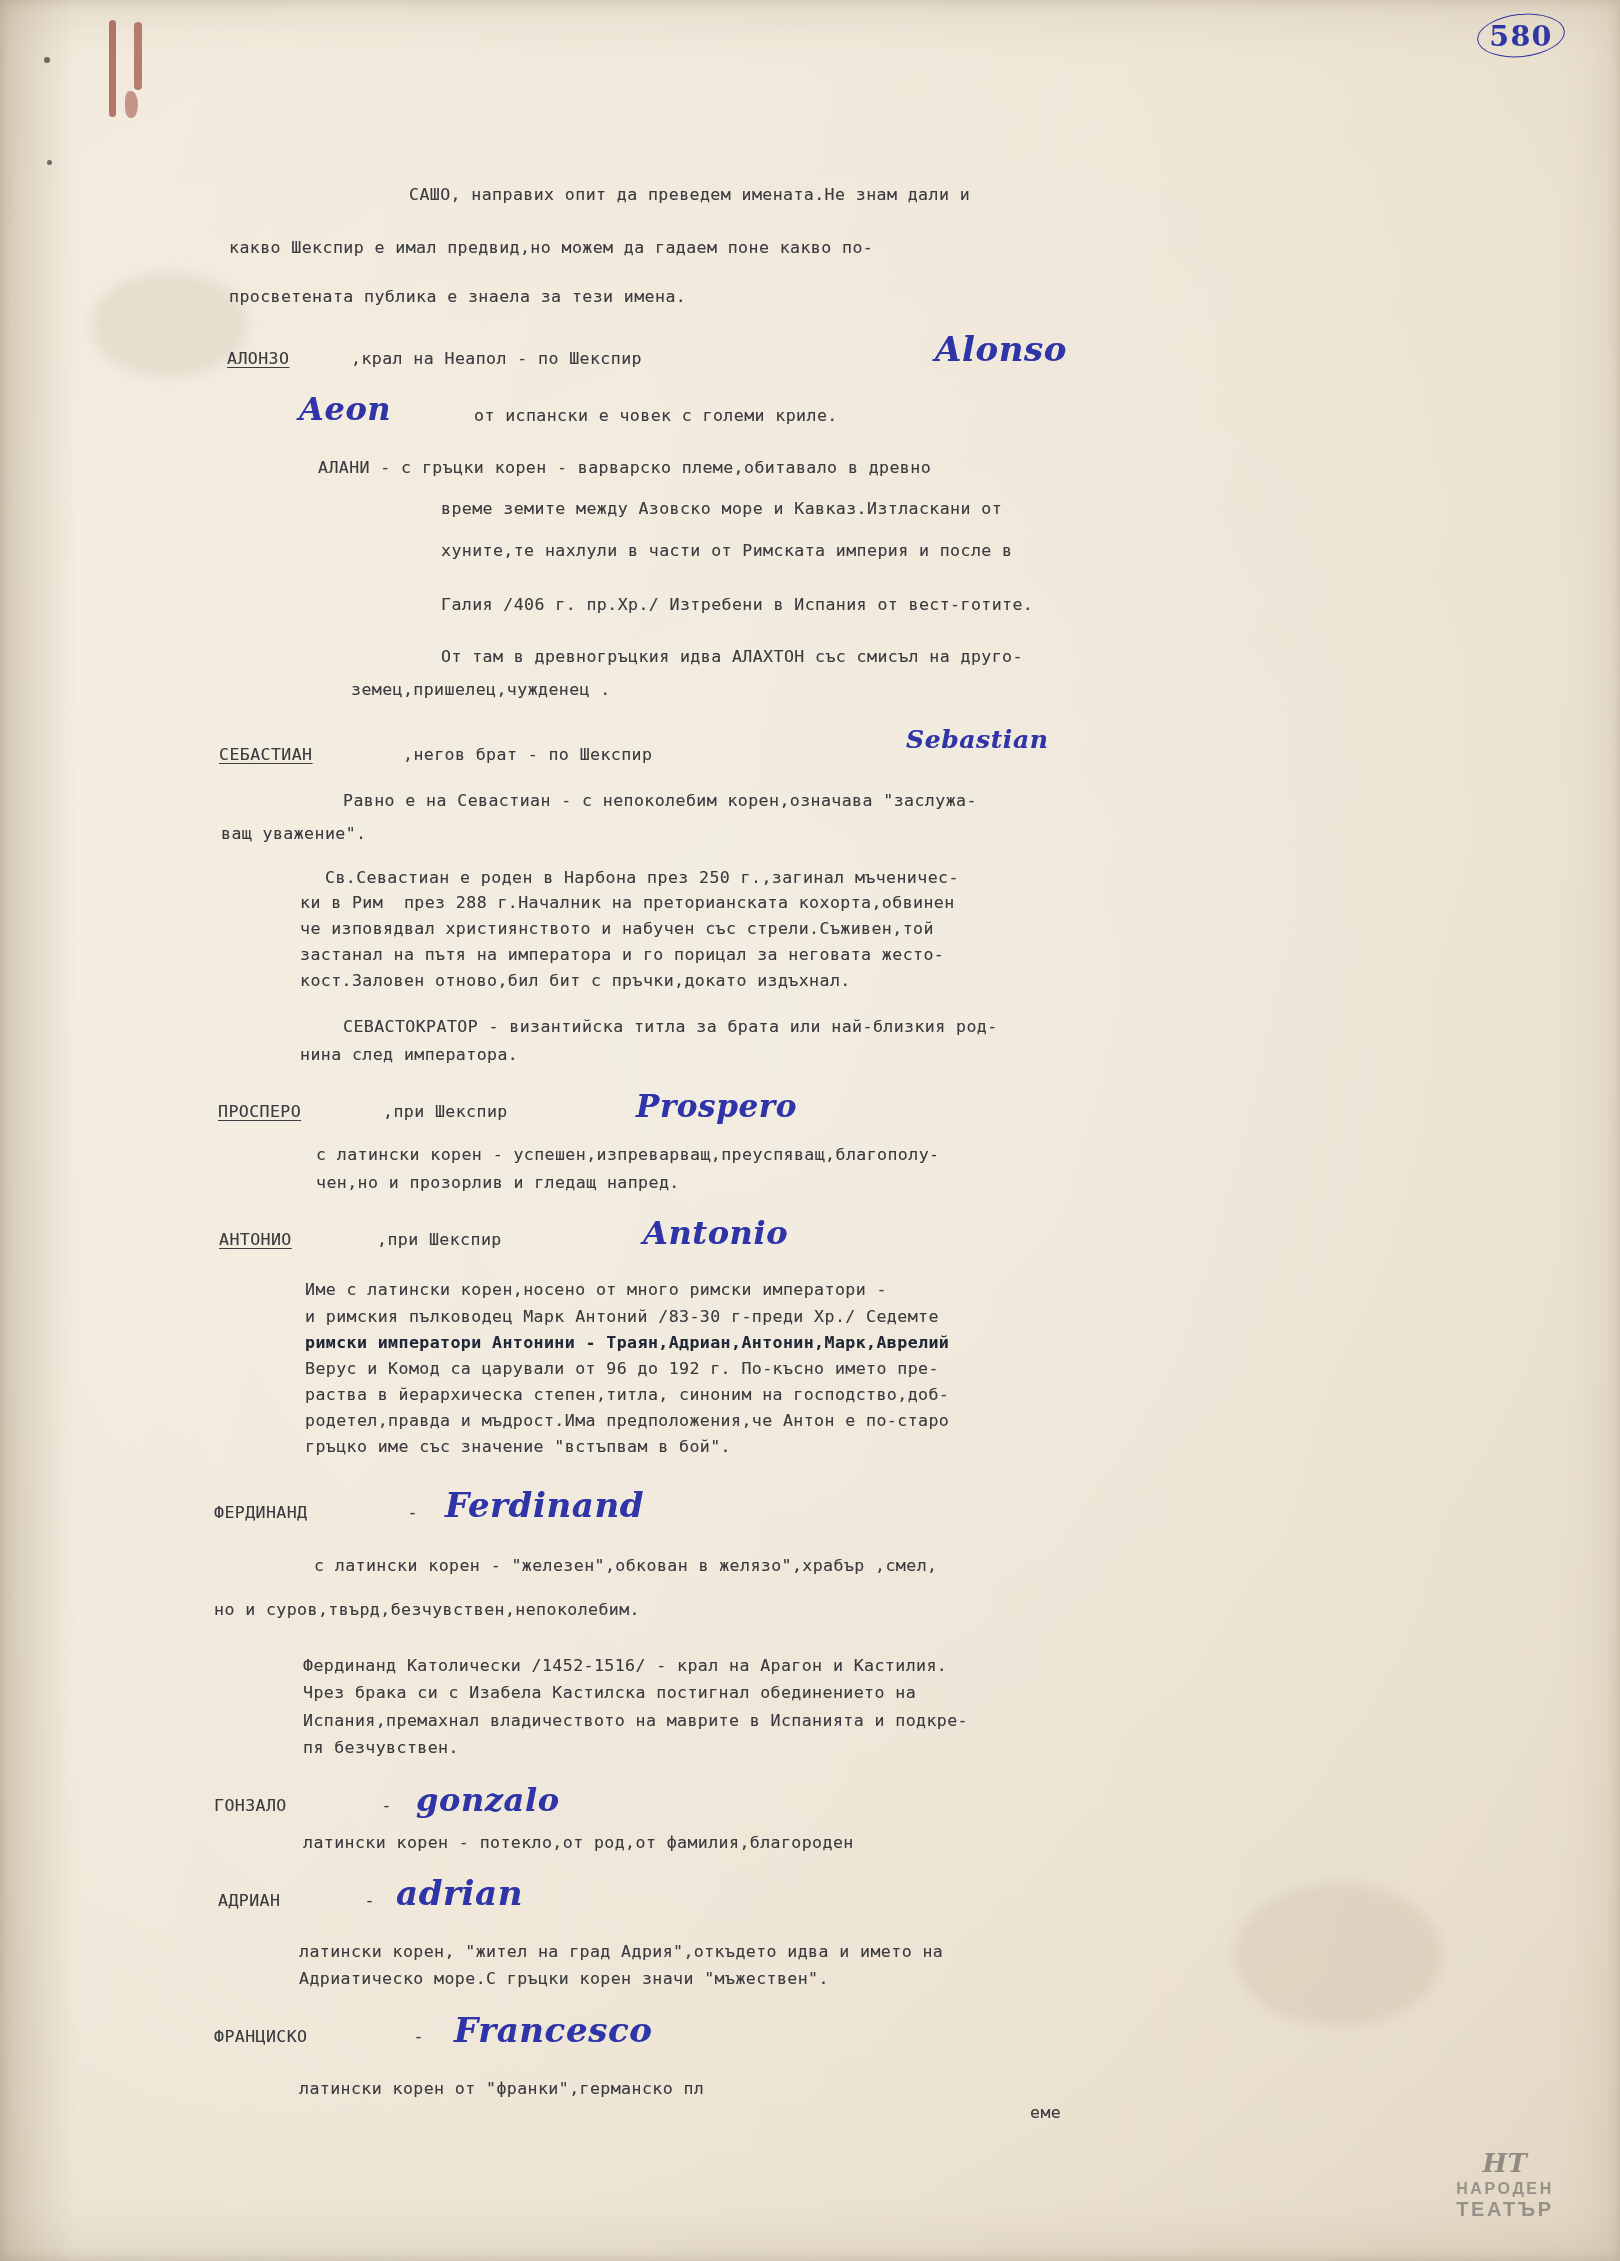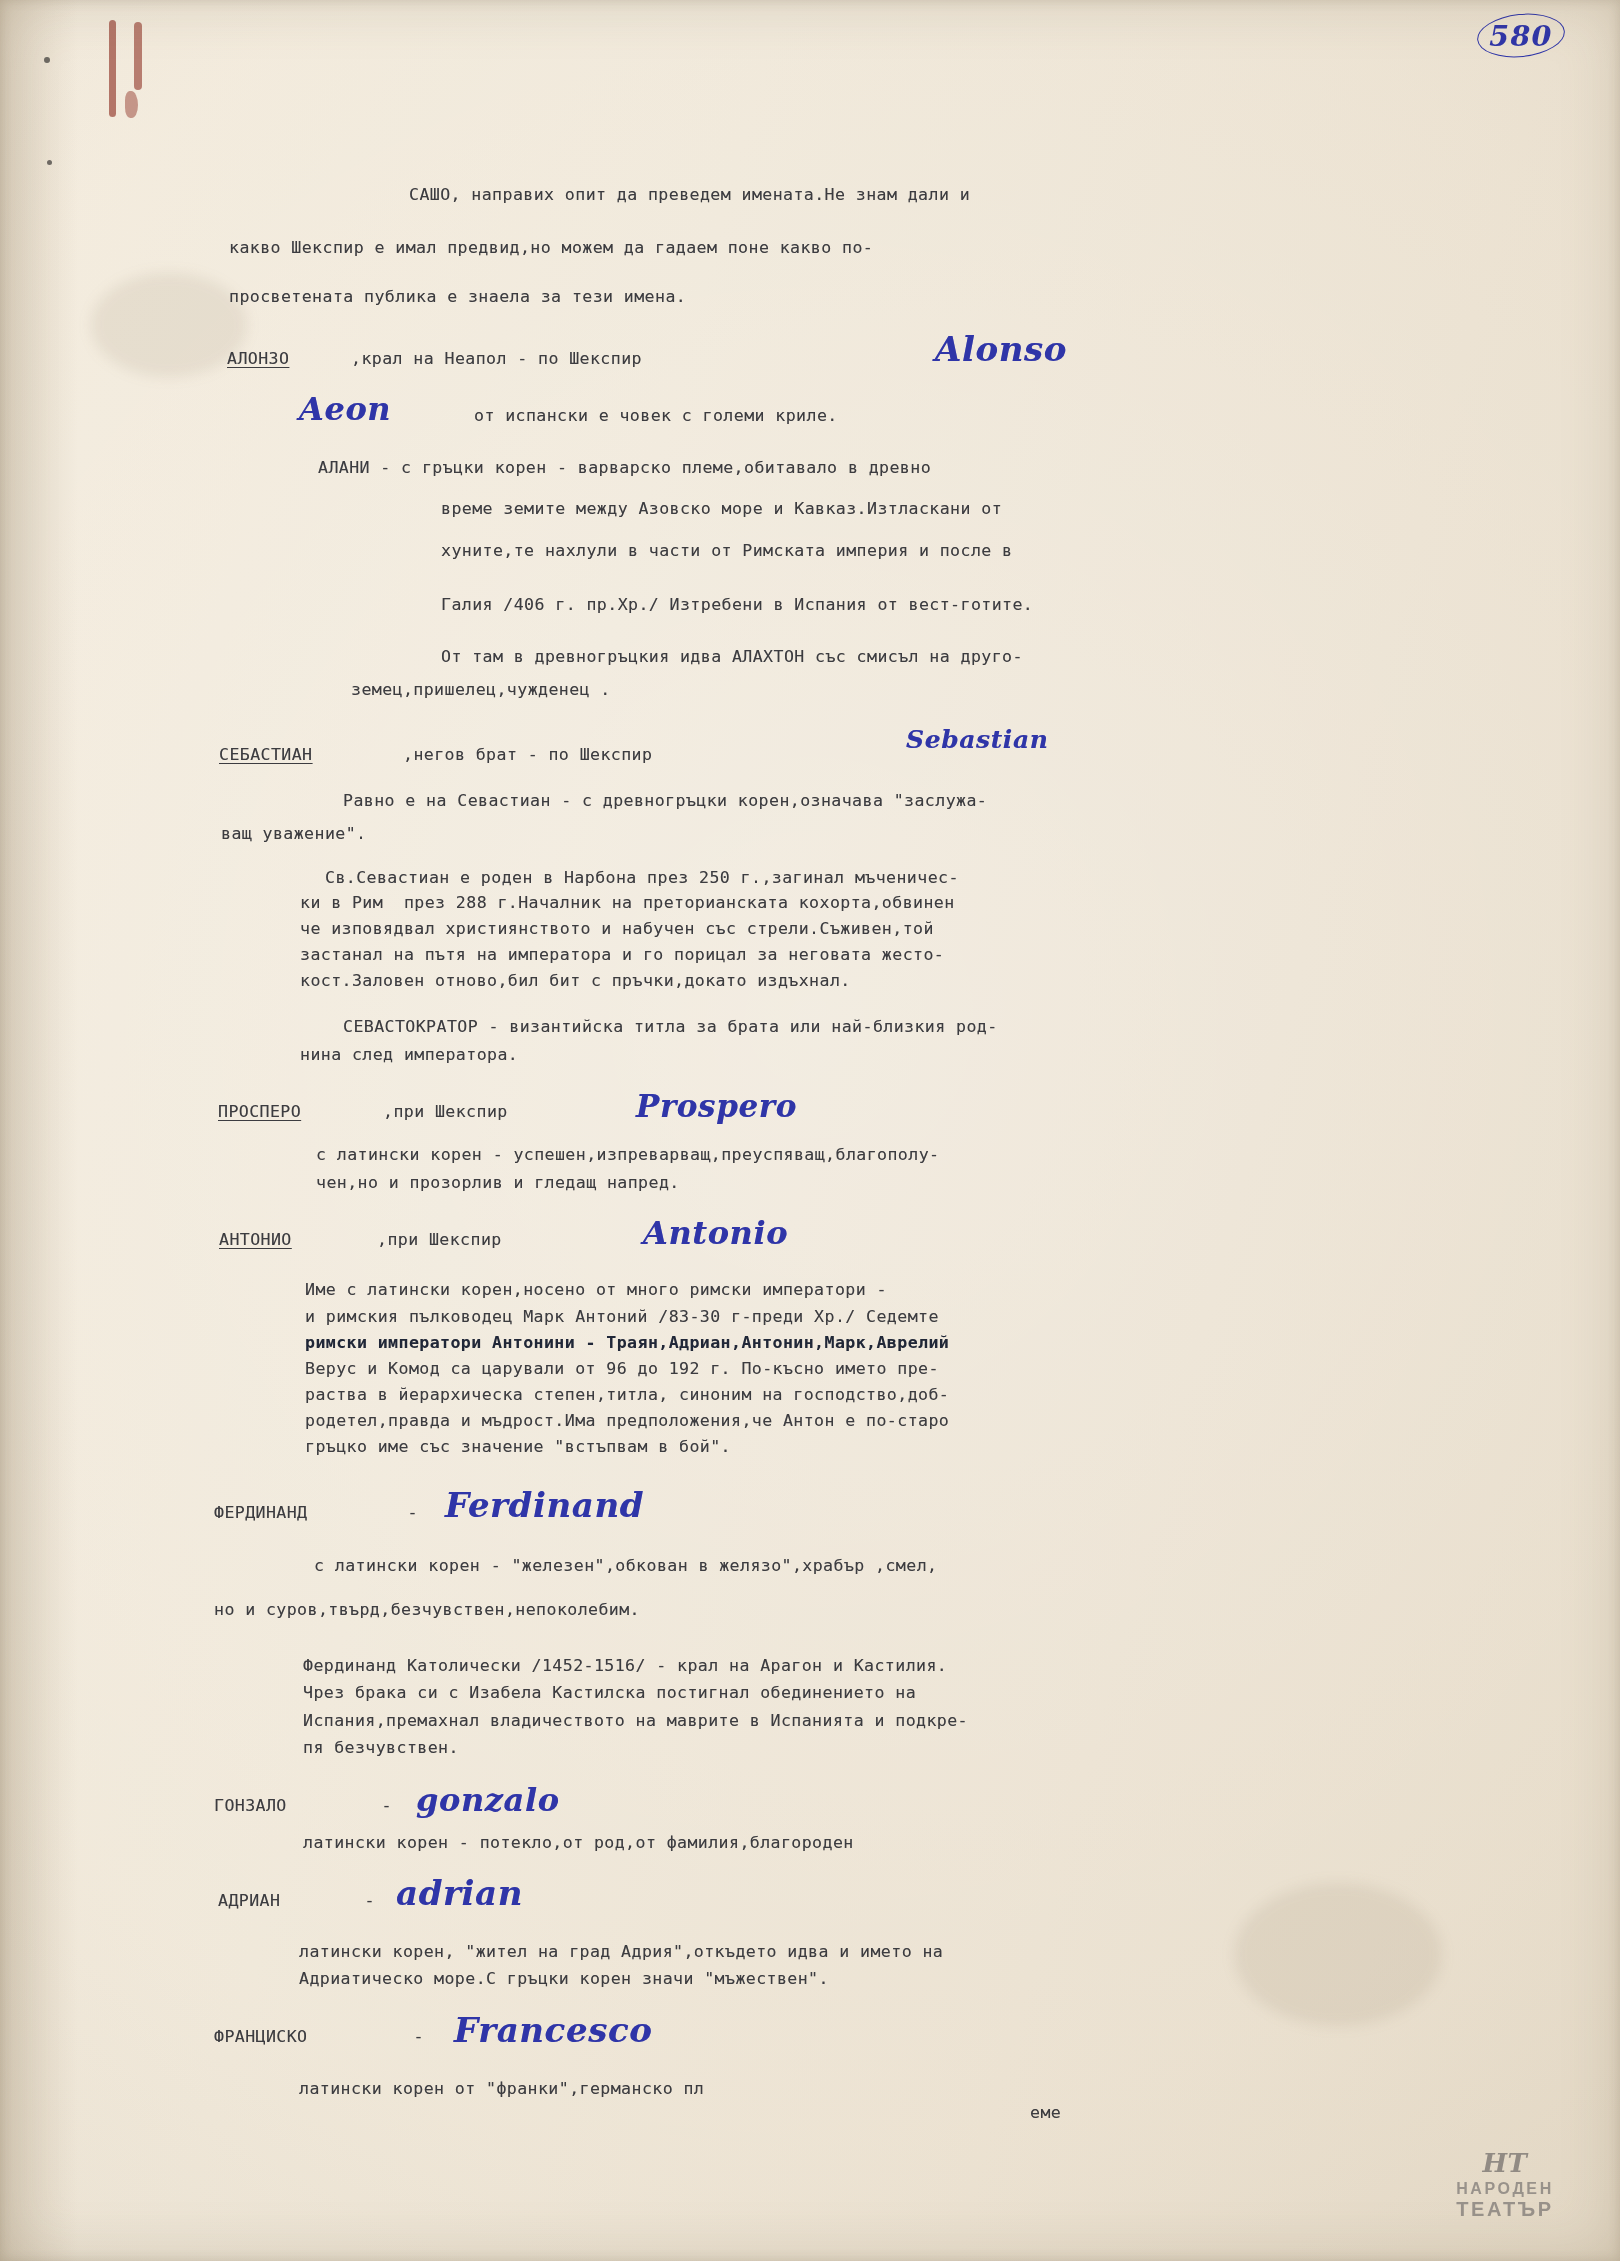--- a/index.html
+++ b/index.html
@@ -74,21 +74,20 @@
     position: absolute;
     right: 55px;
     top: 14.3px;
     width: 88px;
     height: 43px;
     display: flex;
     align-items: center;
     justify-content: center;
     color: #2f35a8;
     font-family: "DejaVu Serif", serif;
-    font-style: italic;
     font-weight: 700;
     font-size: 28.6px;
     letter-spacing: 1.3px;
   }
   .page-number::before {
     content: "";
     position: absolute;
     inset: 0;
     border: 1.9px solid #2f35a8;
     border-radius: 50%;
@@ -191,21 +190,21 @@
     <div class="ln" style="left:441px; top:501px;">време земите между Азовско море и Кавказ.Изтласкани от</div>
     <div class="ln" style="left:441px; top:543px;">хуните,те нахлули в части от Римската империя и после в</div>
     <div class="ln" style="left:441px; top:597px;">Галия /406 г. пр.Хр./ Изтребени в Испания от вест-готите.</div>
     <div class="ln" style="left:441px; top:649px;">От там в древногръцкия идва АЛАХТОН със смисъл на друго-</div>
     <div class="ln" style="left:351px; top:682px;">земец,пришелец,чужденец .</div>
 
     <div class="ln u" style="left:219px; top:747px;">СЕБАСТИАН</div>
     <div class="ln" style="left:403px; top:747px;">,негов брат - по Шекспир</div>
     <div class="hand" style="left:906px; top:727px; font-size:25px;">Sebastian</div>
 
-    <div class="ln" style="left:343px; top:793px;">Равно е на Севастиан - с древногръцки корен,означава "заслужа-</div>
+    <div class="ln" style="left:343px; top:793px;">Равно е на Севастиан - с непоколебим корен,означава "заслужа-</div>
     <div class="ln" style="left:221px; top:826px;">ващ уважение".</div>
 
     <div class="ln" style="left:325px; top:870px;">Св.Севастиан е роден в Нарбона през 250 г.,загинал мъченичес-</div>
     <div class="ln" style="left:300px; top:895px;">ки в Рим  през 288 г.Началник на преторианската кохорта,обвинен</div>
     <div class="ln" style="left:300px; top:921px;">че изповядвал християнството и набучен със стрели.Съживен,той</div>
     <div class="ln" style="left:300px; top:947px;">застанал на пътя на императора и го порицал за неговата жесто-</div>
     <div class="ln" style="left:300px; top:973px;">кост.Заловен отново,бил бит с пръчки,докато издъхнал.</div>
     <div class="ln" style="left:343px; top:1019px;">СЕВАСТОКРАТОР - византийска титла за брата или най-близкия род-</div>
     <div class="ln" style="left:300px; top:1047px;">нина след императора.</div>
 

